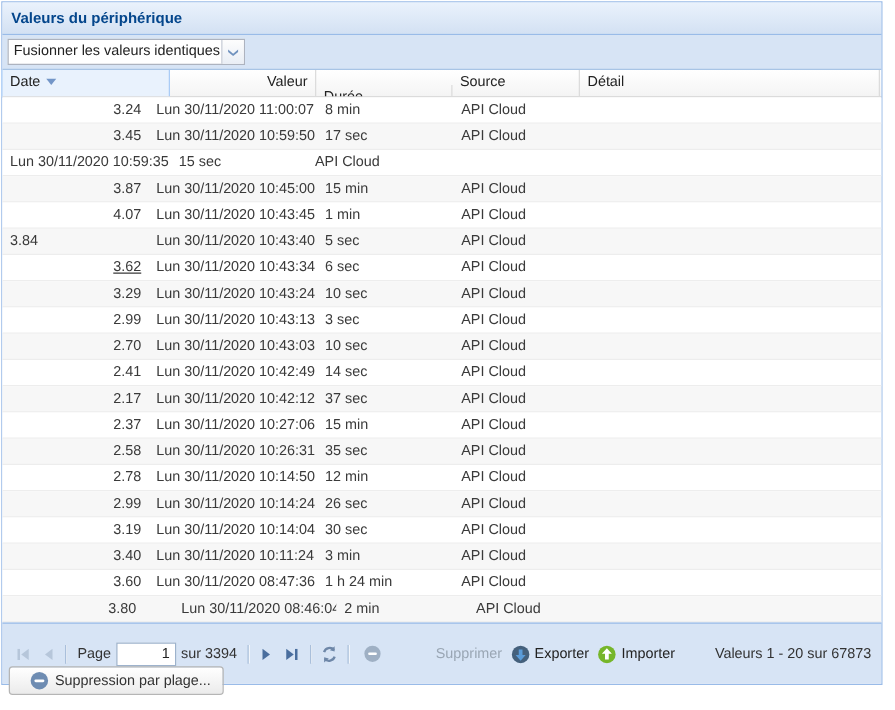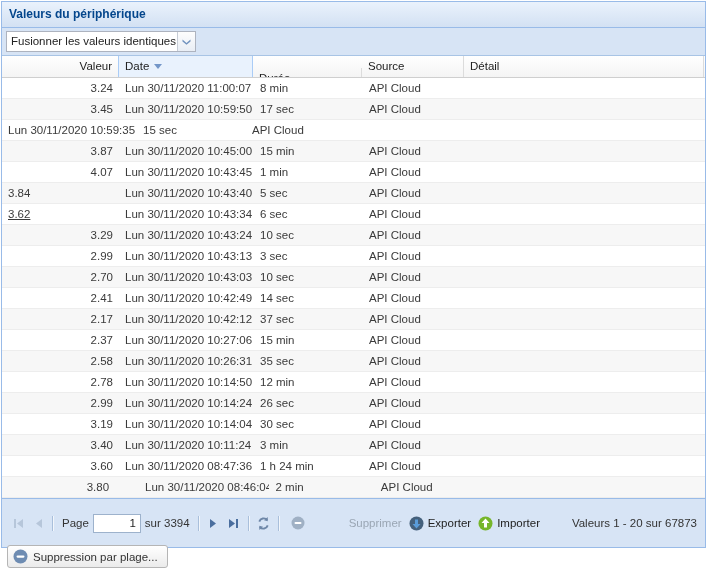--- a/index.html
+++ b/index.html
@@ -46,21 +46,21 @@
   .pg-label{margin:0 4px;}
   .pg-input{width:38px;height:15px;border:1px solid #9db2cc;font-size:11.5px;
      font-family:"Liberation Sans",sans-serif;text-align:right;padding:1px 4px;color:#222;}
   .tool-btn{display:flex;align-items:center;gap:4px;margin-left:7px;cursor:pointer;color:#222;}
   .tool-btn.disabled{color:#9aa6b4;cursor:default;gap:44px;}
   .pg-status{margin-left:auto;color:#333;padding-right:2px;}
 
   
   .range-btn{position:absolute;left:7px;top:533px;height:23px;box-sizing:border-box;
      border:1px solid #b5b5b5;border-radius:3px;background:linear-gradient(#ffffff,#ebebeb);
-     display:flex;align-items:center;gap:5px;padding:0 9px 0 5px;font-size:11.5px;color:#333;cursor:pointer;margin-top:12px;}
+     display:flex;align-items:center;gap:5px;padding:0 9px 0 16px;font-size:11.5px;color:#333;cursor:pointer;}
 
   svg{display:block;}
 </style>
 </head>
 <body>
 
 <div class="panel">
 
   <div class="panel-header">Valeurs du périphérique</div>
 
@@ -69,22 +69,22 @@
       <div class="combo-text">Fusionner les valeurs identiques</div>
       <div class="combo-trigger">
         <svg width="9" height="6" viewBox="0 0 9 6">
           <path d="M0.5 0.5 L4.5 4 L8.5 0.5 L8.5 2.5 L4.5 5.8 L0.5 2.5 Z" fill="#7092be"></path>
         </svg>
       </div>
     </div>
   </div>
 
   <div class="grid-header" id="gridHeader">
+      <div class="hcell sorted" style="width: 135px; text-align: left;"><span>Date</span><span class="sort-arrow"></span></div>
       <div class="hcell" style="width: 117px; text-align: right;"><span>Valeur</span></div>
-      <div class="hcell sorted" style="width: 135px; text-align: left;"><span>Date</span><span class="sort-arrow"></span></div>
       <div class="hcell" style="width: 109px; text-align: left; margin-top: 12px;"><span>Durée</span></div>
       <div class="hcell" style="width: 102px; text-align: left;"><span>Source</span></div>
       <div class="hcell" style="width: 240px; text-align: left;"><span>Détail</span></div>
     </div>
 
   <div class="grid-body" id="gridBody">
       <div class="row">
         <div class="cell" style="width: 117px; text-align: right;">3.24</div>
         <div class="cell" style="width: 135px; text-align: left;">Lun 30/11/2020 11:00:07</div>
         <div class="cell" style="width: 109px; text-align: left;">8 min</div>
@@ -119,21 +119,21 @@
         <div class="cell" style="width: 240px; text-align: left;"></div>
       </div>
       <div class="row">
         <div class="cell" style="width: 117px; text-align: left;">3.84</div>
         <div class="cell" style="width: 135px; text-align: left;">Lun 30/11/2020 10:43:40</div>
         <div class="cell" style="width: 109px; text-align: left;">5 sec</div>
         <div class="cell" style="width: 102px; text-align: left;">API Cloud</div>
         <div class="cell" style="width: 240px; text-align: left;"></div>
       </div>
       <div class="row">
-        <div class="cell" style="width: 117px;  text-decoration: underline;">3.62</div>
+        <div class="cell" style="width: 117px; text-align: right; text-decoration: underline;">3.62</div>
         <div class="cell" style="width: 135px; text-align: left;">Lun 30/11/2020 10:43:34</div>
         <div class="cell" style="width: 109px; text-align: left;">6 sec</div>
         <div class="cell" style="width: 102px; text-align: left;">API Cloud</div>
         <div class="cell" style="width: 240px; text-align: left;"></div>
       </div>
       <div class="row">
         <div class="cell" style="width: 117px; text-align: right;">3.29</div>
         <div class="cell" style="width: 135px; text-align: left;">Lun 30/11/2020 10:43:24</div>
         <div class="cell" style="width: 109px; text-align: left;">10 sec</div>
         <div class="cell" style="width: 102px; text-align: left;">API Cloud</div>

